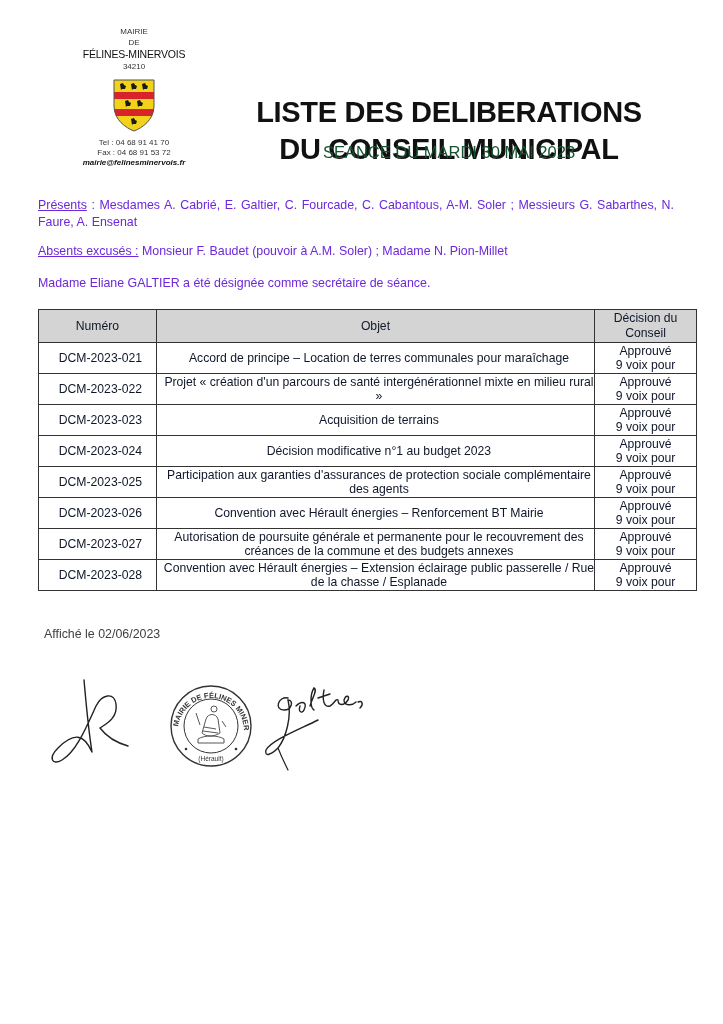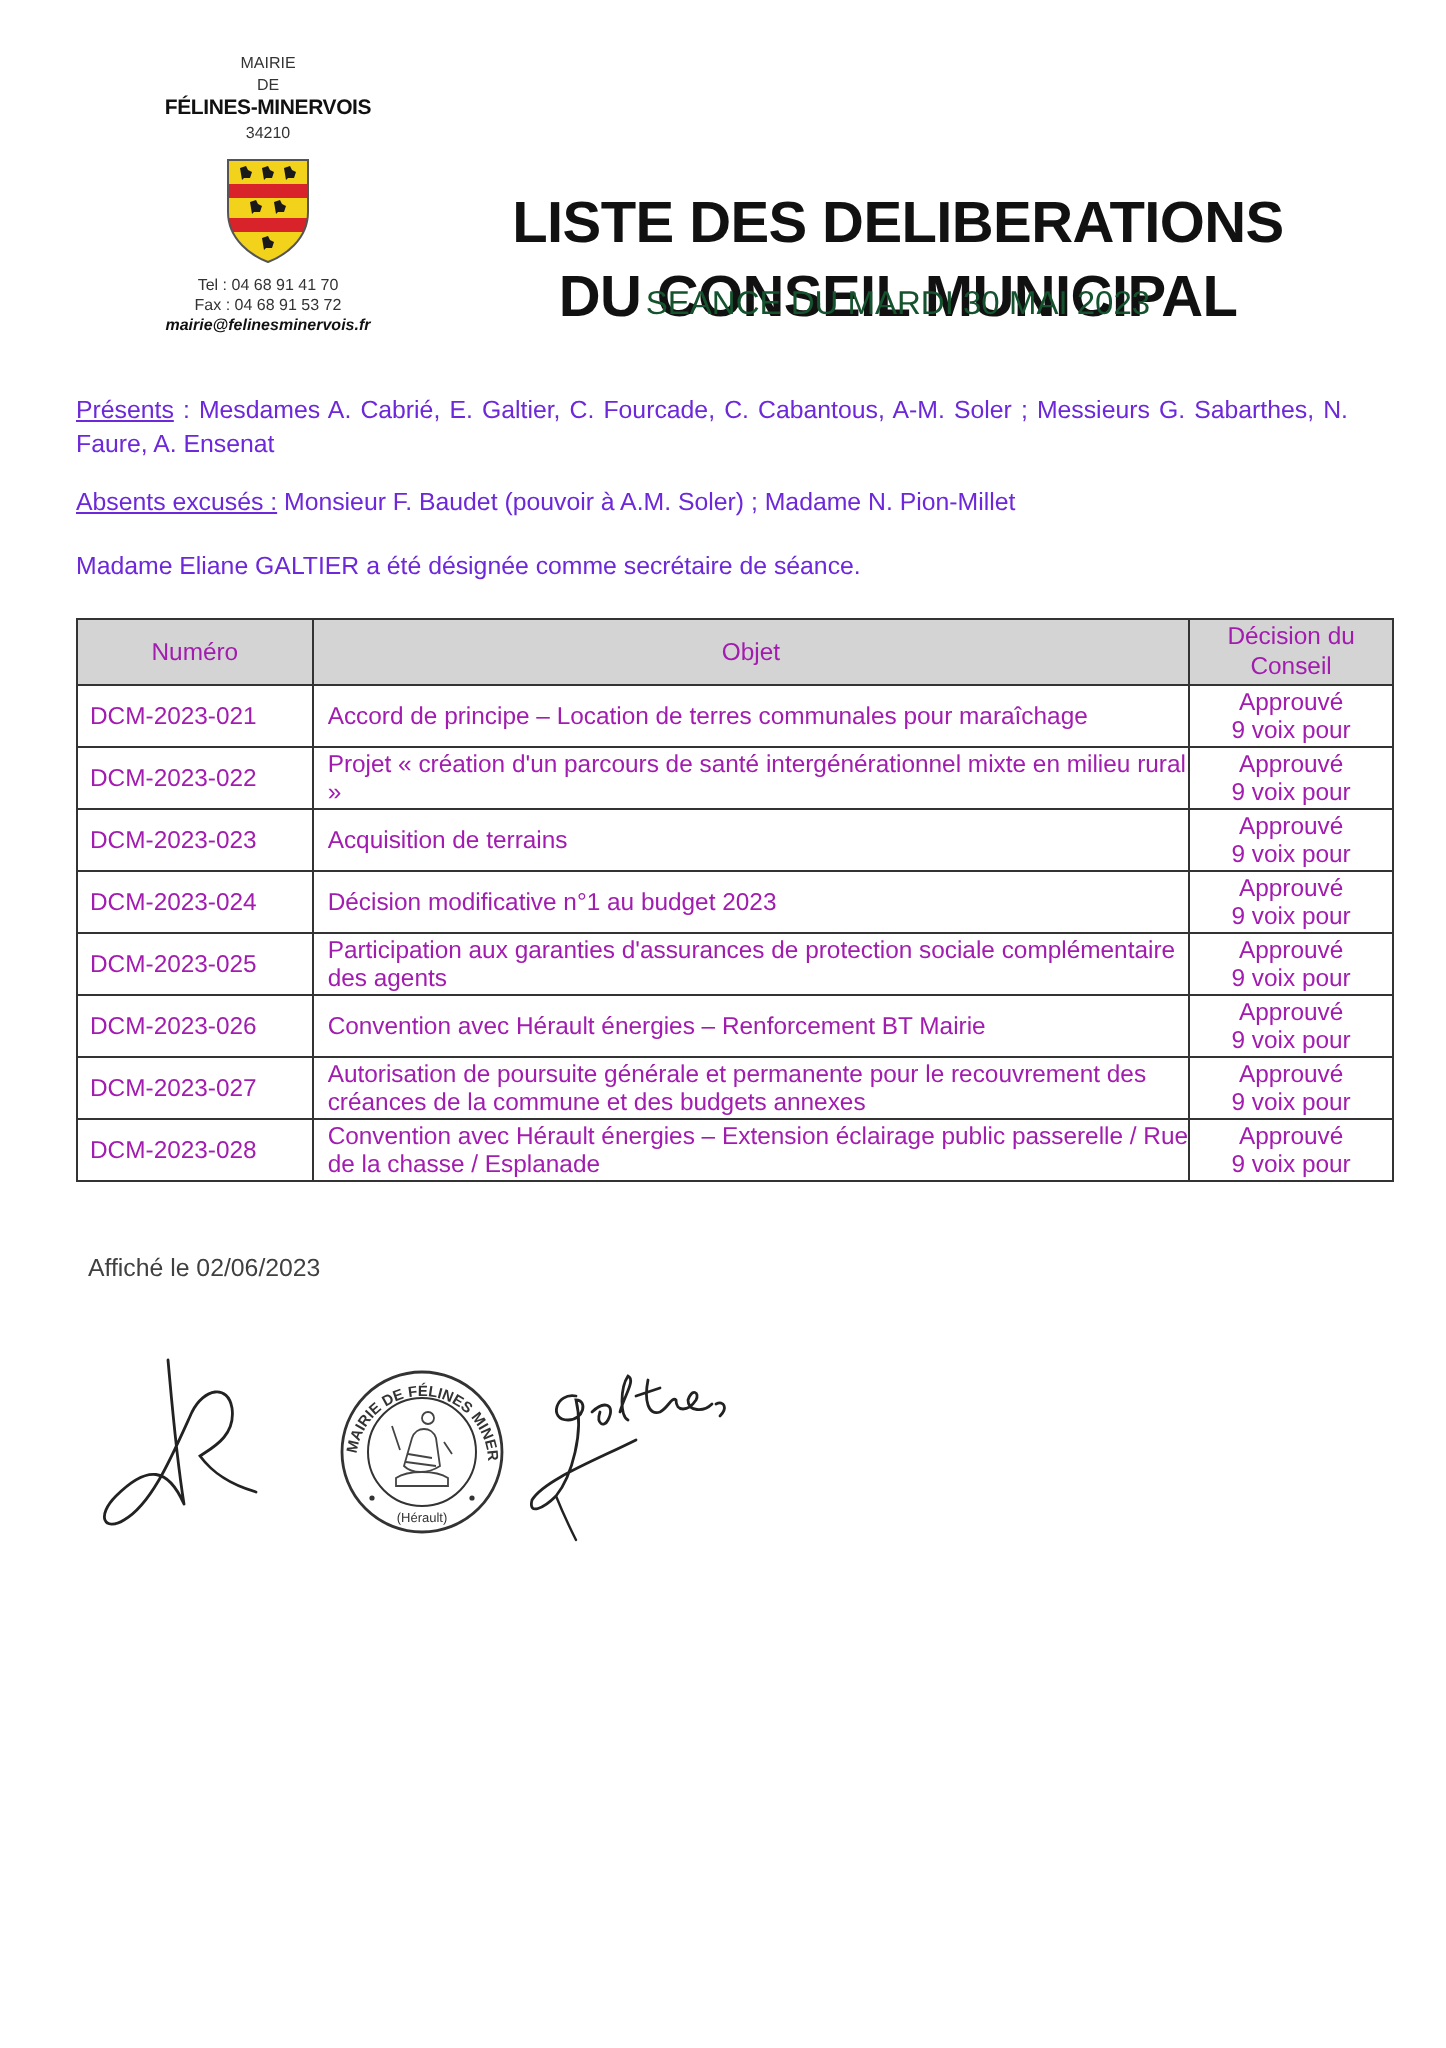--- a/index.html
+++ b/index.html
@@ -2,39 +2,39 @@
 <html><head>
   <meta charset="utf-8">
   <style>
     * { box-sizing: border-box; margin: 0; padding: 0; }
     html, body { width: 723px; height: 1024px; background: #ffffff; }
     body { font-family: "Liberation Sans", sans-serif; color: #111; position: relative; overflow: hidden; }
 
     .letterhead { position: absolute; left: 68px; top: 26px; width: 132px; text-align: center; }
     .lh-mairie { font-size: 8px; color: #333; line-height: 11px; }
     .lh-de { font-size: 8px; color: #333; line-height: 11px; }
-    .lh-name { font-size: 10.5px; font-weight: bold; color: #111; line-height: 13px; letter-spacing: -0.2px; }
+    .lh-name { font-size: 10.5px; font-weight: normal; color: #111; line-height: 13px; letter-spacing: -0.2px; }
     .lh-zip { font-size: 8px; color: #333; line-height: 11px; }
     .shield { display: block; margin: 6px auto 6px; width: 44px; height: 54px; }
     .lh-contact { font-size: 8px; color: #333; line-height: 10px; }
     .lh-email { font-size: 8px; font-style: italic; font-weight: bold; color: #111; line-height: 10px; }
 
     .title { position: absolute; left: 214px; top: 50px; width: 470px; text-align: center; font-weight: bold; font-size: 29px; line-height: 37px; color: #111; letter-spacing: -0.3px; margin-top: 44px; }
     .subtitle { position: absolute; left: 214px; top: 143px; width: 470px; text-align: center; font-size: 16.5px; color: #14532d; }
 
     .para { position: absolute; left: 38px; width: 636px; font-size: 12.4px; line-height: 17px; color: #6d28d9; }
     .para u { text-decoration: underline; }
     .p-presents { top: 197px; text-align: justify; text-align-last: left; }
     .p-absents { top: 243px; }
     .p-secretaire { top: 275px; }
 
-    table.delib { position: absolute; left: 38px; top: 309px; width: 659px; border-collapse: collapse; font-size: 12.2px; color: #a21caf; }
+    table.delib { position: absolute; left: 38px; top: 309px; width: 659px; border-collapse: collapse; font-size: 12.2px; color: #0f172a; }
     table.delib th, table.delib td { border: 1.3px solid #333; }
     table.delib th { background: #d4d4d4; font-weight: normal; height: 33px; line-height: 15px; }
-    table.delib td { height: 31px; line-height: 14px; vertical-align: middle; }
+    table.delib td { height: 31px; line-height: 14px; vertical-align: middle; text-align: center; }
     .col-num { width: 118px; padding-left: 6px; }
     .col-obj { width: 439px; padding-left: 7px; margin-top: 36px; }
     .col-dec { width: 102px; text-align: center; }
     th.col-num { text-align: center; padding-left: 0; }
     th.col-obj { text-align: center; padding-left: 0; }
     td.col-dec { padding: 0; line-height: 13.5px; }
 
     .affiche { position: absolute; left: 44px; top: 627px; font-size: 12.4px; color: #404040; }
 
     .sig-left { position: absolute; left: 44px; top: 672px; width: 90px; height: 100px; }

